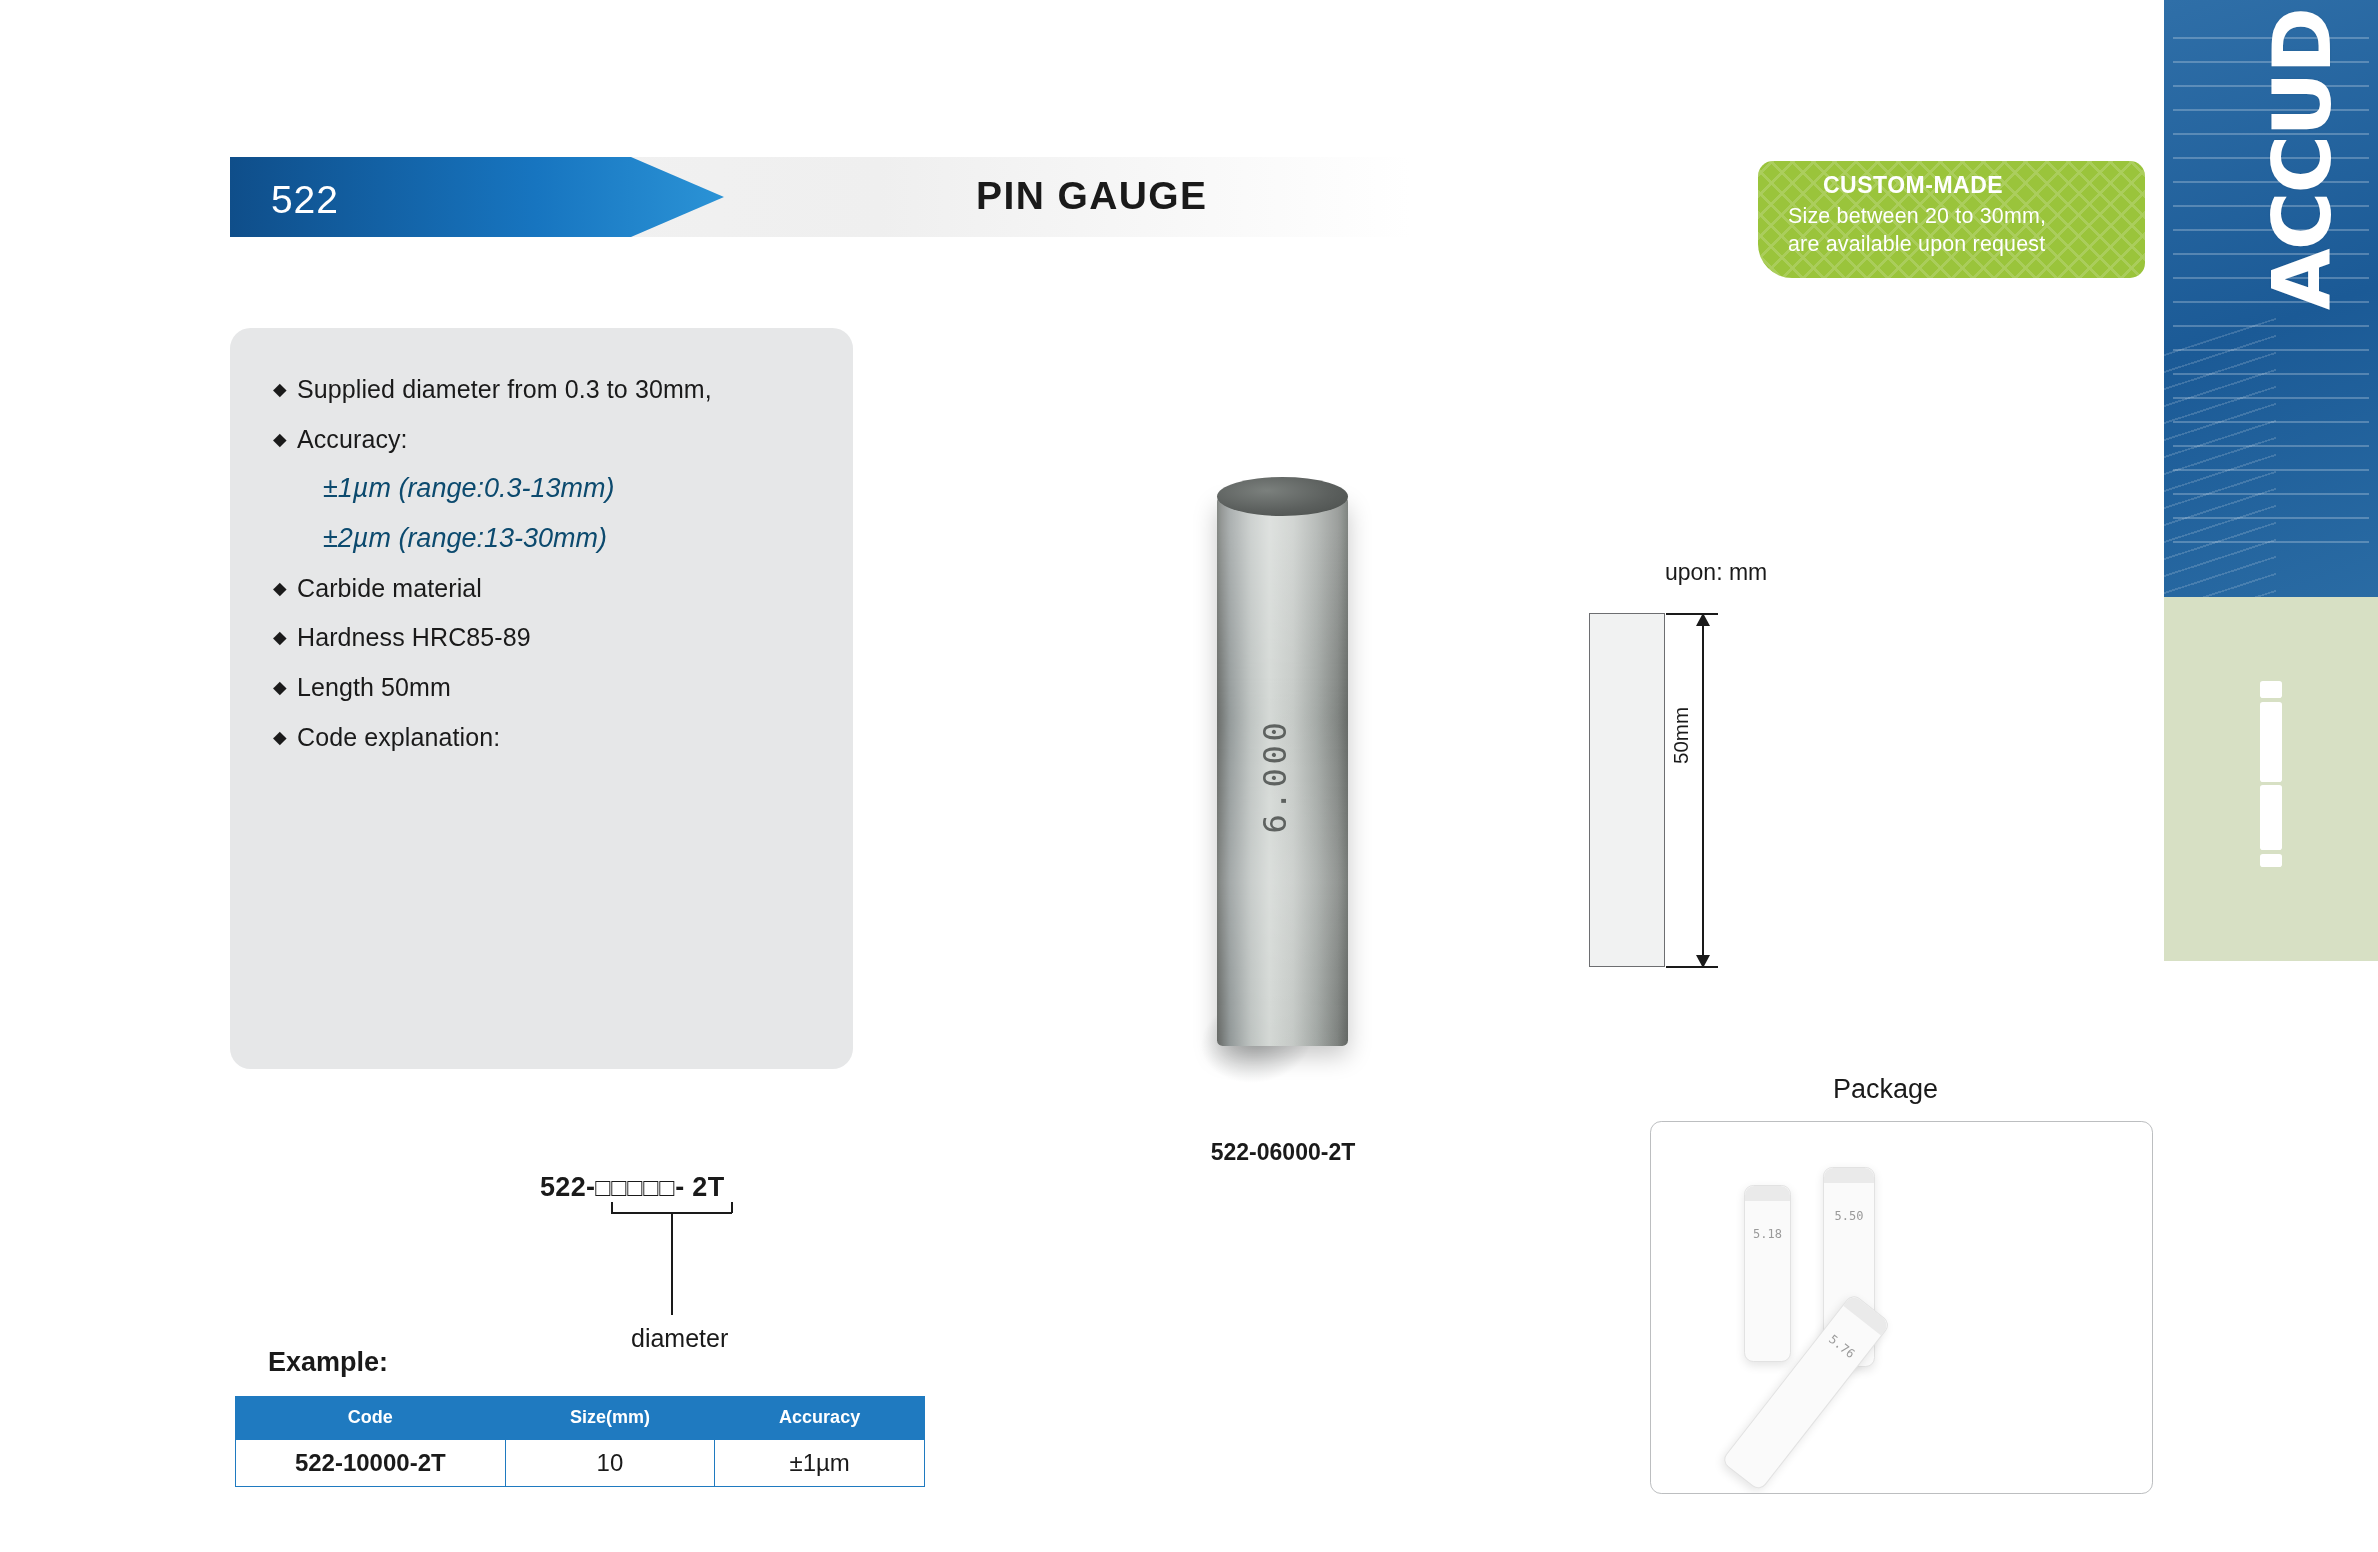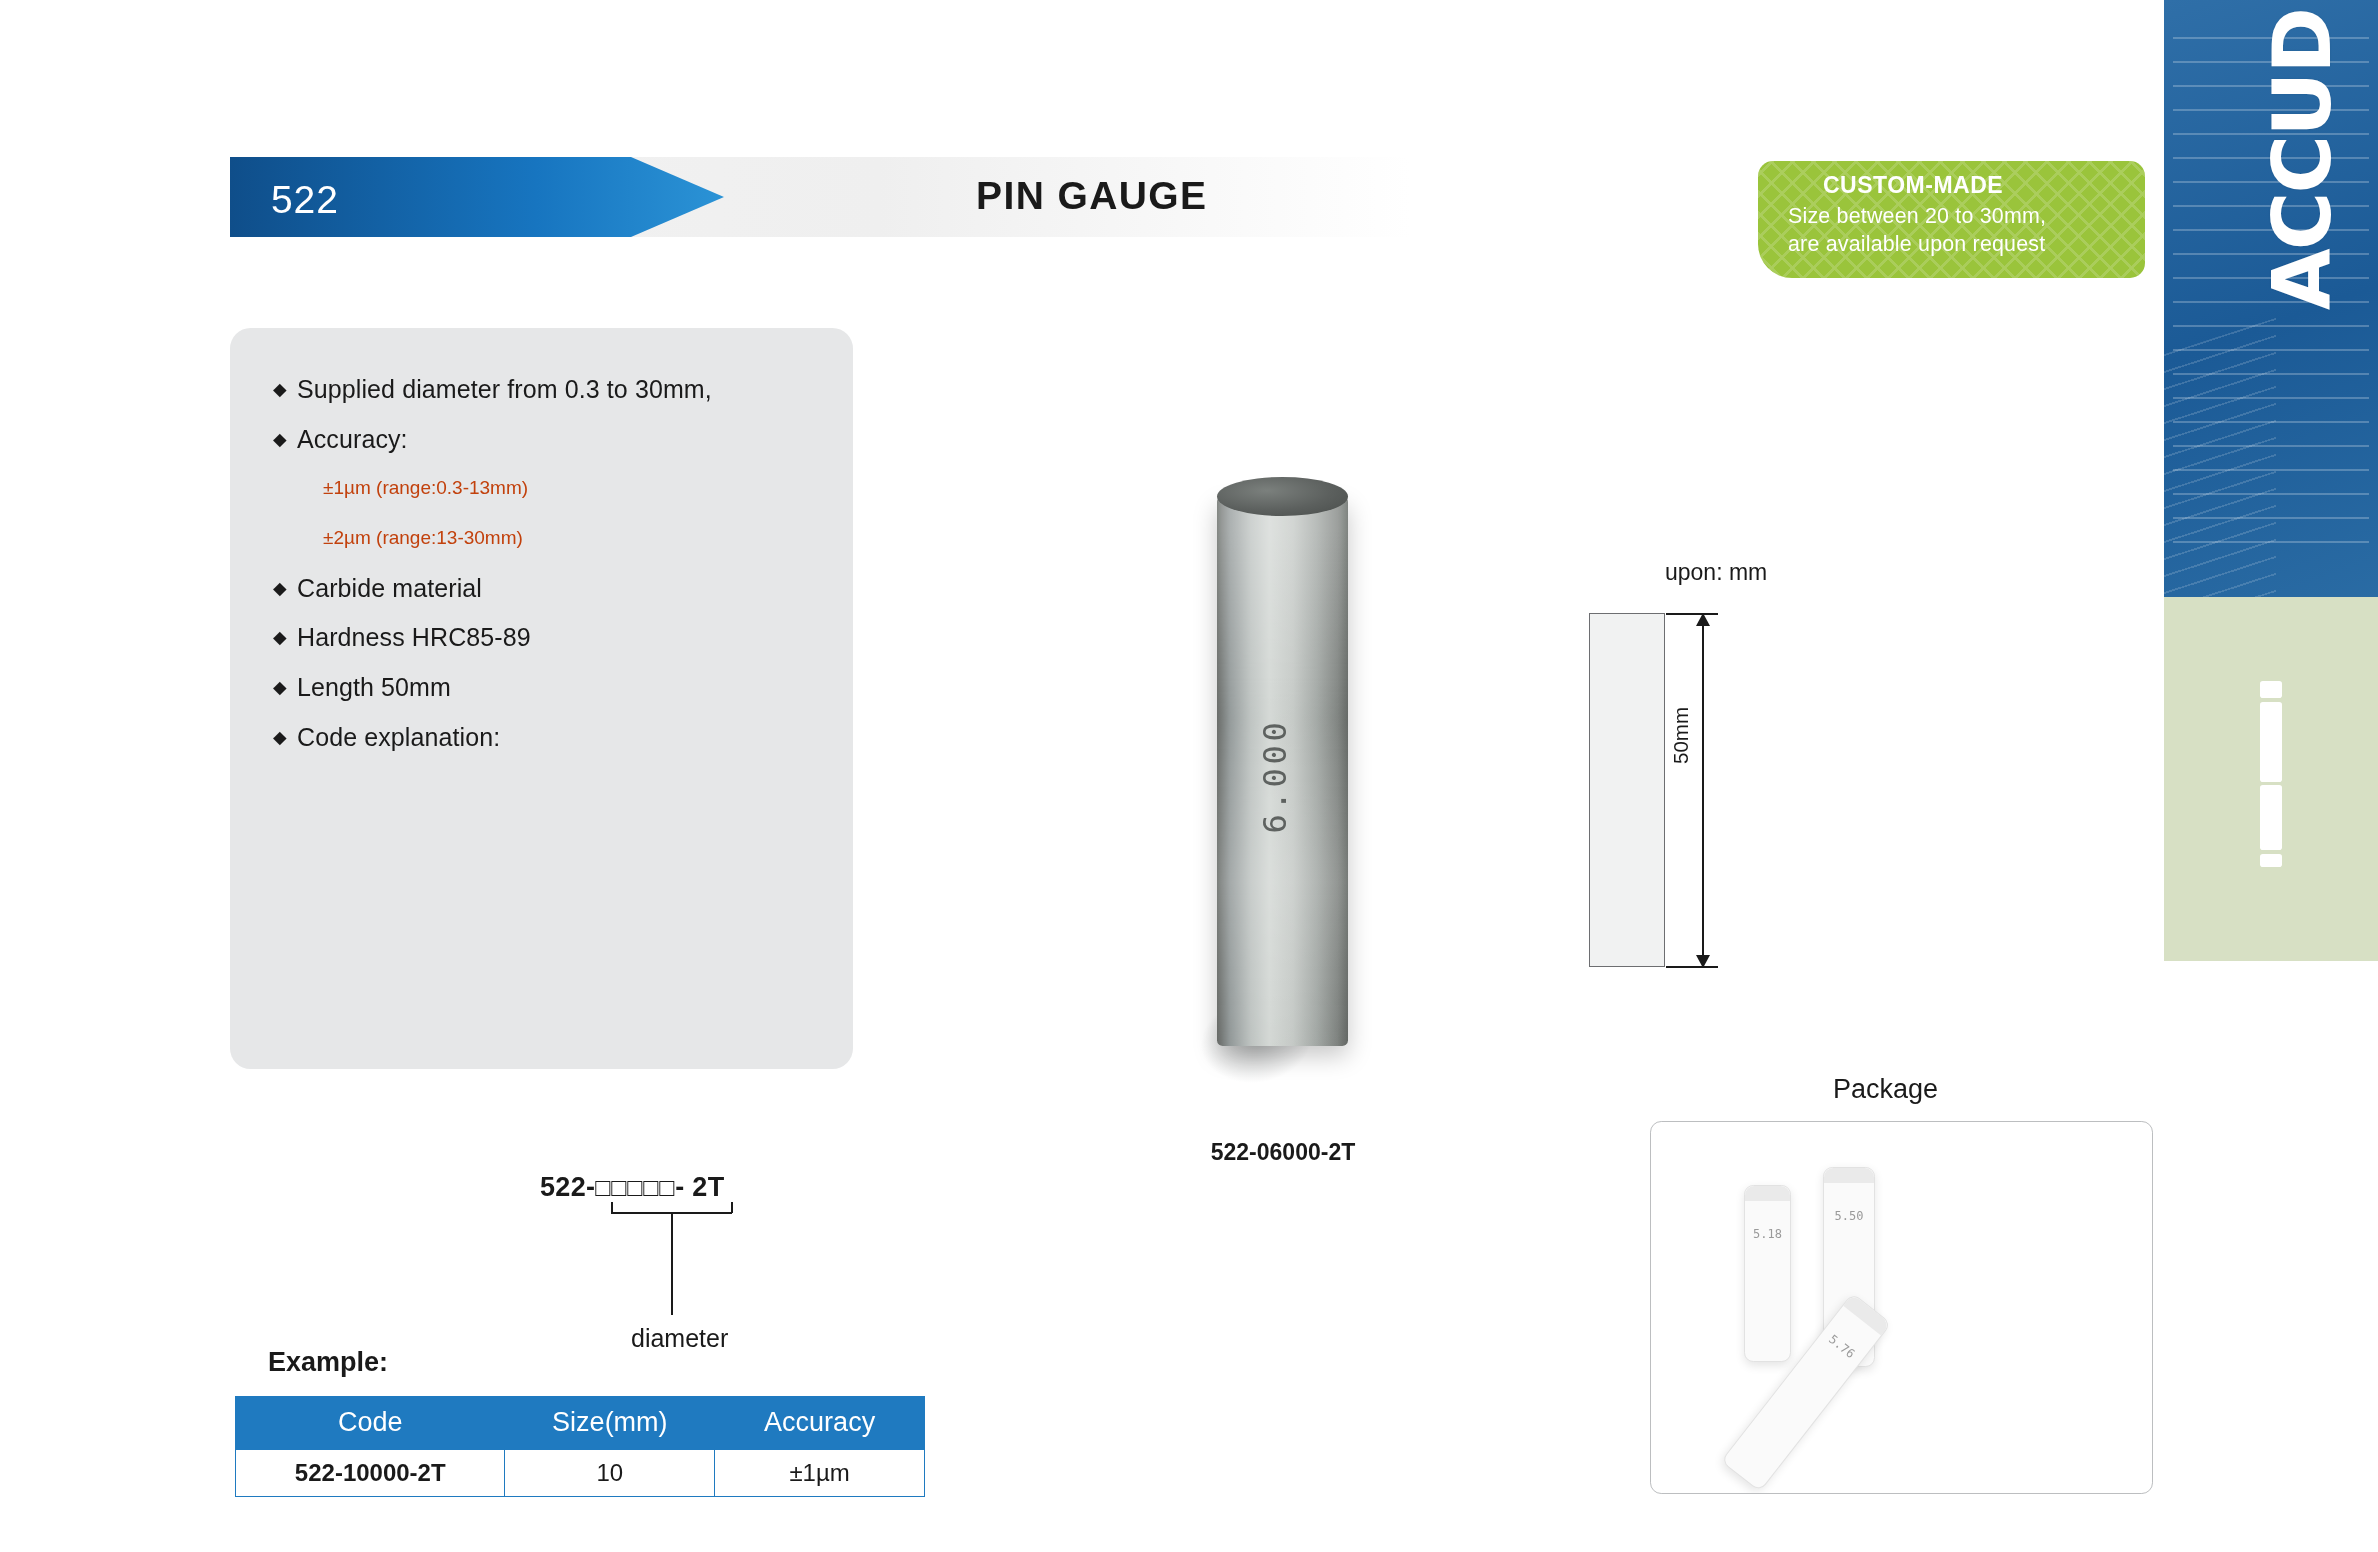--- a/index.html
+++ b/index.html
@@ -171,24 +171,25 @@
     font-size: 17.7px;
     line-height: 32px;
   }
   .spec-text {
     font-size: 25px;
     color: #1a1a1a;
     line-height: 32px;
     letter-spacing: 0.1px;
   }
   .spec-sub {
-    font-size: 19px;
-    color: #c2410c;
+    font-size: 27px;
+    color: #0c4a6e;
     line-height: 32px;
     margin: 0 0 17.7px 50px;
+    font-style: italic;
   }
 
   .code-explain {
     position: absolute;
     left: 310px; top: 844px;
     font-size: 27px;
     font-weight: 700;
     color: #1a1a1a;
     letter-spacing: 0.3px;
   }
@@ -373,22 +374,22 @@
   }
   .ex-table {
     position: absolute;
     left: 235px; top: 1396px;
     width: 690px;
     border-collapse: collapse;
   }
   .ex-table th {
     background: #1f7ac0;
     color: #ffffff;
-    font-size: 27px;
-    font-weight: 400;
+    font-size: 18px;
+    font-weight: 700;
     padding: 10.3px 0;
     border: 0.9px solid #1f7ac0;
     margin-left: 39px;
   }
   .ex-table td {
     font-size: 24px;
     color: #1a1a1a;
     text-align: center;
     padding: 9.3px 0;
     border: 0.9px solid #1f7ac0;

